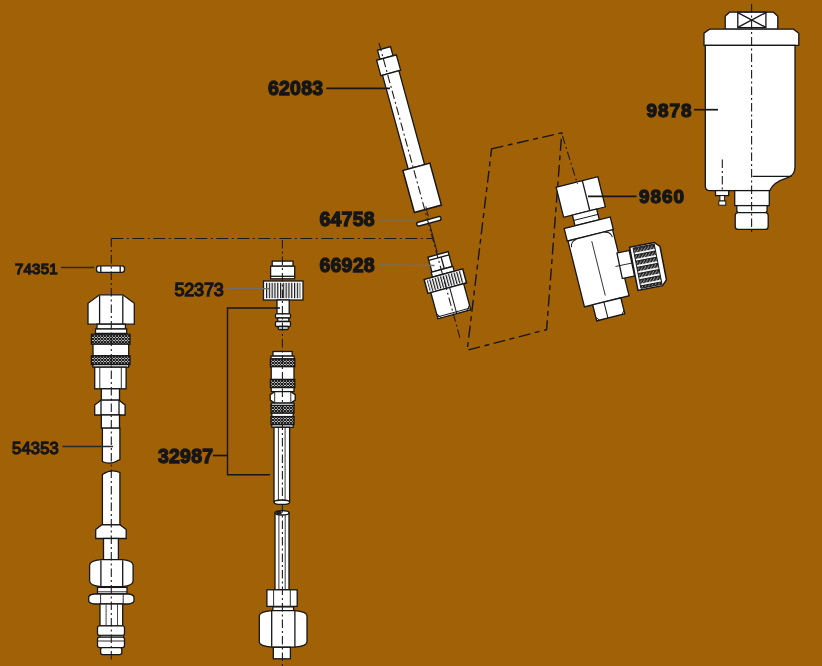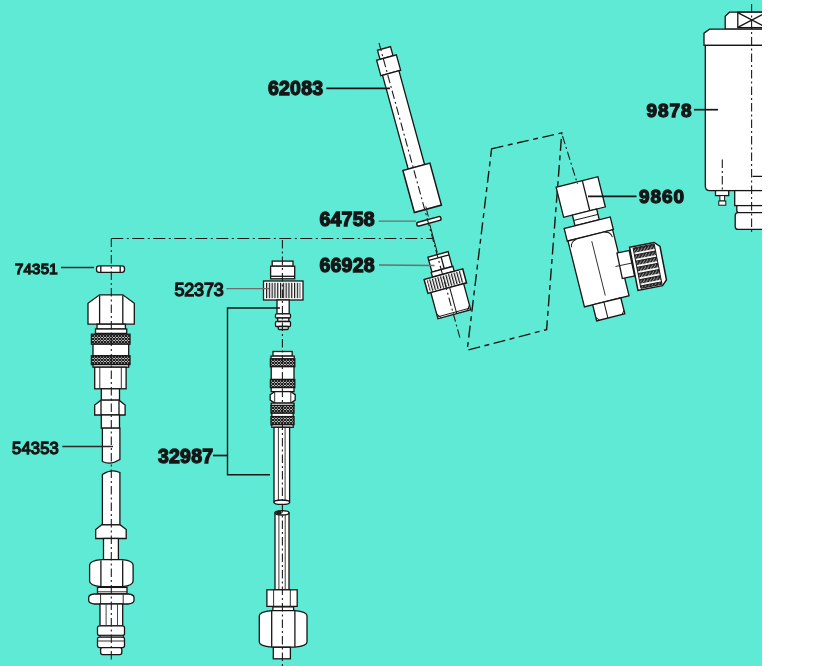--- a/index.html
+++ b/index.html
@@ -1,16 +1,16 @@
 <!DOCTYPE html>
 <html><head>
 <meta charset="utf-8">
 <style>
   html,body{margin:0;padding:0;background:#ffffff;}
-  #page{position:relative;width:762px;height:666px;background:#5eead4;overflow:hidden;}
+  #page{position:relative;width:822px;height:666px;background:#a16207;overflow:hidden;}
   svg{display:block;}
   text{font-family:"Liberation Sans", sans-serif;fill:#161616;}
   .b{font-weight:bold;font-size:19.5px;letter-spacing:0.2px;}
   .b4{font-weight:bold;font-size:19px;letter-spacing:0.9px;}
   .r{font-size:16.5px;letter-spacing:0.2px;}
 </style>
 </head>
 <body>
 <div id="page">
 <svg width="822" height="666" viewBox="0 0 822 666">

